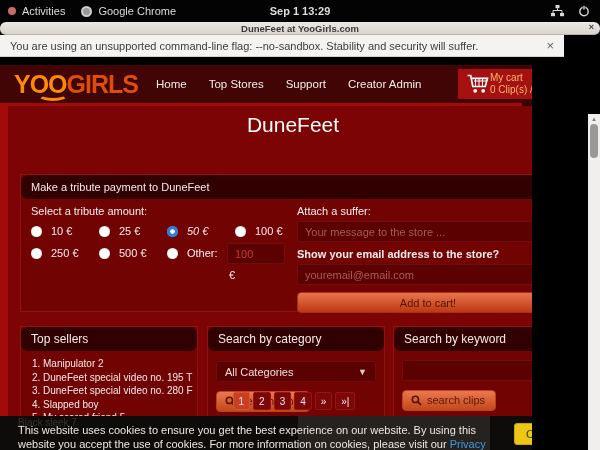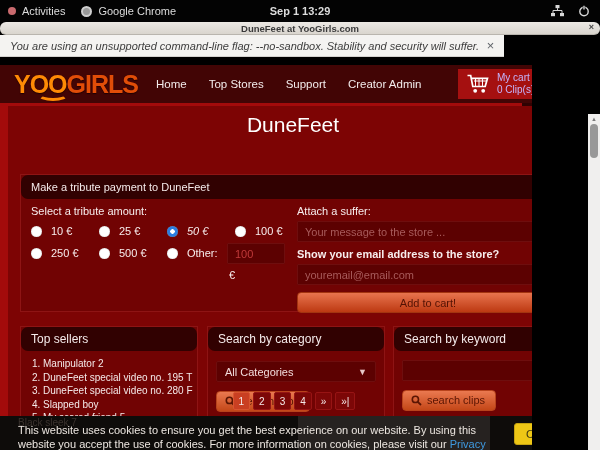--- a/index.html
+++ b/index.html
@@ -18,23 +18,23 @@
   #tb-right { margin-left:auto; display:flex; align-items:center; gap:14px; padding-right:10px; z-index:2; }
 
   
   #titlebar { position:absolute; left:0; top:22px; width:600px; height:13px;
               background:linear-gradient(#ece9e4,#d9d5ce); border-bottom:1px solid #b9b5ae;
               display:flex; align-items:center; justify-content:center;
               font-size:9.5px; font-weight:bold; color:#3a3a3a;border-radius:6px; }
   #win-close { position:absolute; right:6px; top:0; font-size:9px; color:#444; cursor:default; }
 
   
-  #infobar { position:absolute; left:0; top:35px; width:504px; height:22px; background:#f4f3f1;
+  #infobar { position:absolute; left:0; top:35px; width:564px; height:22px; background:#f4f3f1;
              border-bottom:1px solid #d4d2cf; display:flex; align-items:center;
-             font-size:11px; color:#3d3d3d; padding:0 10px;font-style:italic; }
+             font-size:11px; color:#3d3d3d; padding:0 10px; }
   #infobar-close { margin-left:auto; color:#5f6368; font-size:13px; }
 
   
   #viewport { position:absolute; left:0; top:57px; width:600px; height:393px; }
   #content { position:absolute; left:0; top:8px; width:532px; height:393px;
              background:#a30b0b; overflow:hidden; }
   #right-shade { position:absolute; right:0; top:0; width:10px; height:351px; background:#300202; }
 
   
   #siteheader { position:absolute; left:0; top:0; width:588px; height:38px; background:#420505;
@@ -42,21 +42,21 @@
   #logo { display:flex; align-items:flex-end; margin-left:14px; position:relative; line-height:1; }
   #logo .yoo { font-size:25px; font-weight:bold; letter-spacing:-1px; color:#ff8a05;
                text-shadow:0 1px 1px #200; }
   #logo .girls { font-size:25px; font-weight:bold; letter-spacing:-1px; color:#e14d08;
                  text-shadow:0 1px 1px #200; }
   #logo .smile { position:absolute; left:24px; bottom:-4px; width:30px; height:12px;
                  border:3px solid transparent; border-bottom:3px solid #ff8a05; border-radius:50%; }
   #nav { display:flex; gap:22px; margin-left:18px; font-size:11.5px; color:#f3ecec; }
   .nav-link { cursor:pointer; }
   #cart { position:absolute; right:11px; top:4px; width:119px; height:30px; background:#a51010;
-          display:flex; align-items:center; gap:7px; padding:0 8px; color:#c4b5fd; }
+          display:flex; align-items:center; padding:0 8px; color:#fdba74; }
   #cart .cart-lines { font-size:10px; line-height:12px; }
 
   
   #container { position:absolute; left:8px; top:41px; width:570px; height:367px; background:#7d0404; }
   #page-title { text-align:center; color:#fff; font-size:21px; padding-top:7px; }
 
   
   .panel { position:absolute; background:#710303; border:1px solid #8e1414; }
   .panel-header { height:24px; background:#310101; color:#f4eaea; font-size:11px;
                   display:flex; align-items:center; padding:0 10px;border-radius:7px; }

